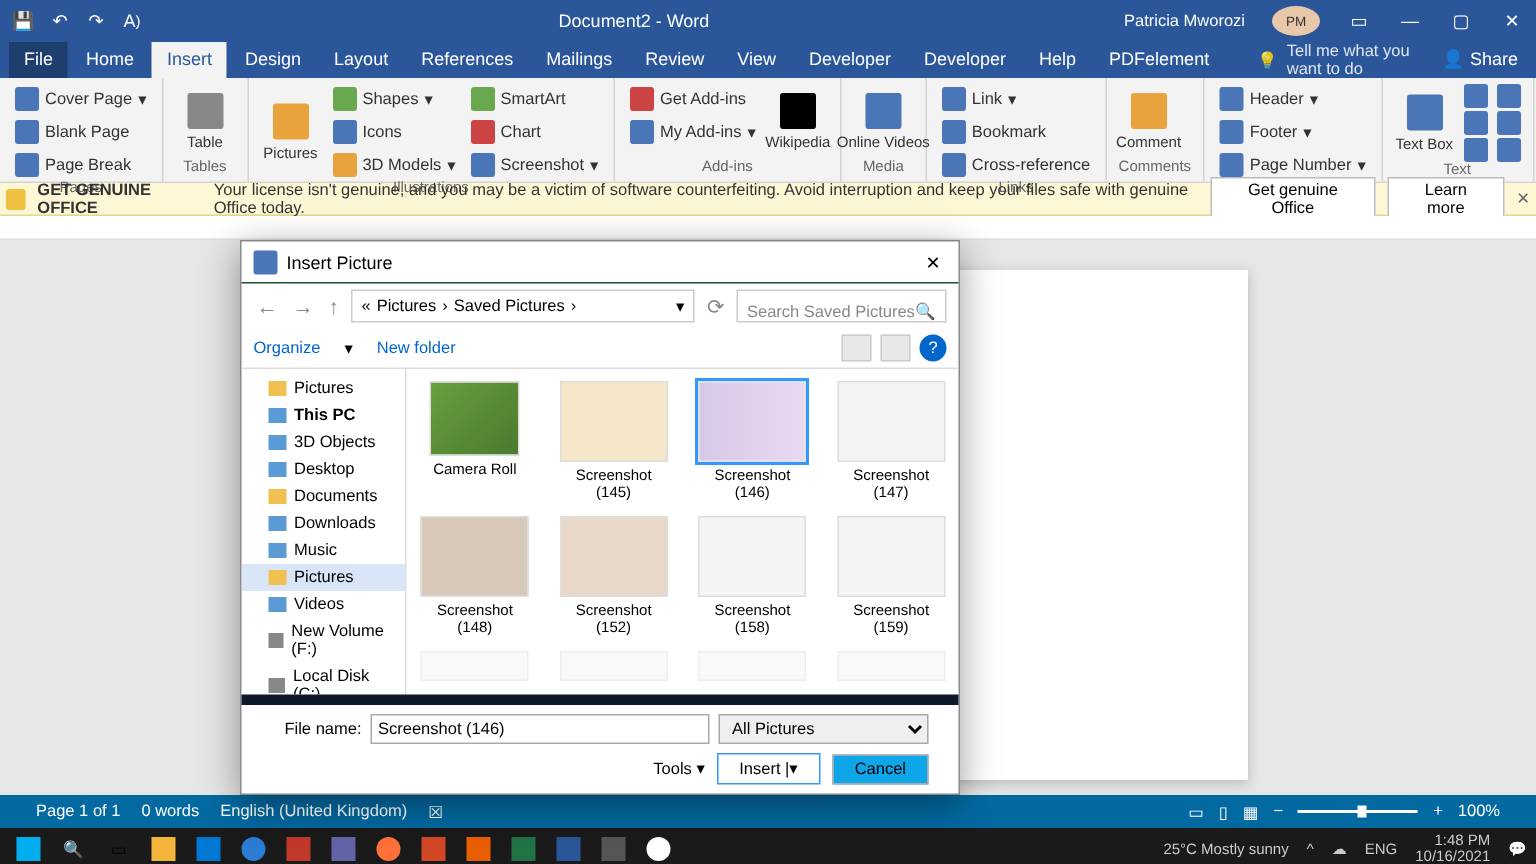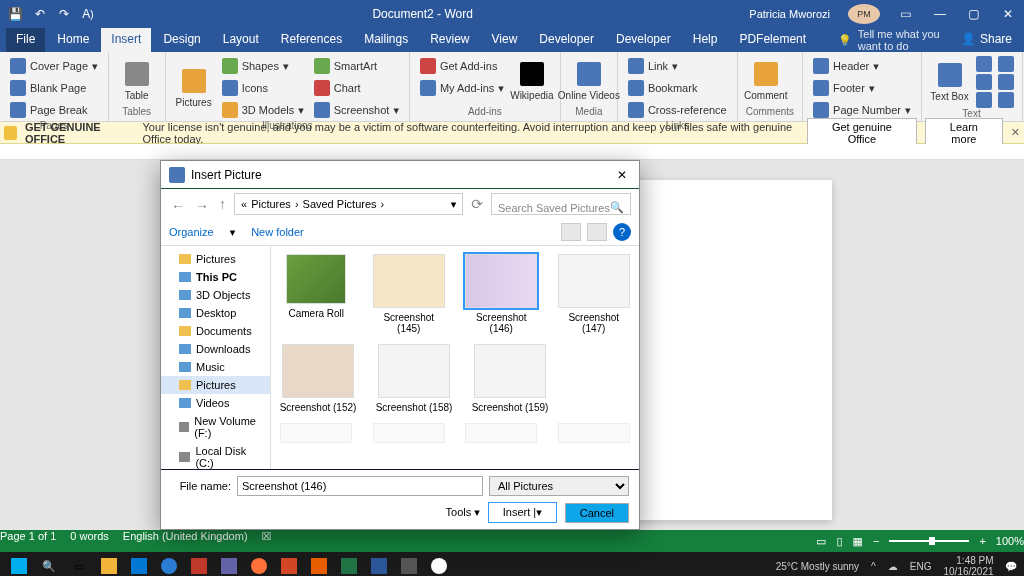--- a/index.html
+++ b/index.html
@@ -29,21 +29,21 @@
 .ricon.green{background:#6aa84f;}
 .ricon.gray{background:#888;}
 .ricon.red{background:#c44;}
 .warnbar{height:22px;background:#fef7d6;border-bottom:1px solid #e0d890;display:flex;align-items:center;padding:0 4px;gap:8px;font-size:11px;color:#333;}
 .warn-shield{width:14px;height:14px;background:#f0c040;border-radius:2px;}
 .warn-btn{background:#fff;border:1px solid #bbb;padding:2px 12px;font-size:11px;}
 .warn-close{margin-left:auto;color:#666;cursor:pointer;}
 .ruler{height:16px;background:#fff;border-bottom:1px solid #ddd;position:relative;font-size:8px;color:#666;}
 .doc-area{height:370px;background:#e6e6e6;display:flex;justify-content:center;padding-top:20px;position:relative;}
 .page{width:640px;height:340px;background:#fff;box-shadow:0 2px 8px rgba(0,0,0,.2);}
-.statusbar{height:22px;background:#15803d;color:#fff;display:flex;font-size:11px;padding:0 0;gap:14px;}
+.statusbar{height:22px;background:#0369a1;color:#fff;display:flex;align-items:center;font-size:11px;padding:0 24px;gap:14px;}
 .sb-right{margin-left:auto;display:flex;align-items:center;gap:10px;}
 .slider{width:80px;height:2px;background:#fff;position:relative;}
 .slider::after{content:"";position:absolute;left:50%;top:-3px;width:6px;height:8px;background:#fff;}
 .taskbar{height:28px;background:#1a1a1a;display:flex;align-items:center;padding:0 6px;gap:4px;}
 .tb-btn{width:26px;height:24px;display:flex;align-items:center;justify-content:center;}
 .tb-sq{width:16px;height:16px;background:#4a9;}
 .tb-right2{margin-left:auto;color:#ccc;display:flex;align-items:center;gap:12px;font-size:10px;}
 
 .dialog{position:absolute;left:160px;top:160px;width:480px;height:370px;background:#fff;border:1px solid #888;box-shadow:0 6px 24px rgba(0,0,0,.4);z-index:50;display:flex;flex-direction:column;}
 .dlg-title{height:28px;display:flex;align-items:center;padding:0 8px;font-size:12px;border-bottom:1px solid #14532d;}
@@ -63,21 +63,21 @@
 .tree-item.sel{background:#d8e6f8;}
 .ticon{width:12px;height:10px;background:#f0c050;}
 .ticon.pc{background:#5b9bd5;}
 .ticon.dr{background:#888;}
 .thumbs{flex:1;padding:8px;overflow:auto;position:relative;}
 .thumb-row{display:flex;gap:18px;margin-bottom:10px;}
 .thumb{width:78px;text-align:center;font-size:10px;}
 .thumb.sel .timg{outline:2px solid #3399ff;background:#d8e6f8;}
 .timg{width:72px;height:54px;margin:0 auto 4px;background:#f4f4f4;border:1px solid #ddd;position:relative;overflow:hidden;}
 .timg.folder{background:linear-gradient(135deg,#6a9f3e,#4a7a2e);width:60px;height:50px;}
-.dlg-foot{border-top:1px solid #0f172a;padding:6px 10px;display:flex;flex-direction:column;gap:6px;}
+.dlg-foot{border-top:7px solid #0f172a;padding:6px 20px;display:flex;flex-direction:column;gap:6px;}
 .fn-row{display:flex;align-items:center;gap:6px;}
 .fn-row label{width:60px;text-align:right;font-size:11px;}
 .fn-row select,.fn-row input{flex:1;border:1px solid #aaa;height:20px;font-size:11px;padding:0 4px;}
 .fn-row .filter{width:140px;flex:none;}
 .btn-row{display:flex;justify-content:flex-end;gap:8px;align-items:center;}
 .dbtn{border:1px solid #aaa;background:#0ea5e9;padding:3px 14px;font-size:11px;}
 .dbtn.primary{border:1px solid #3399ff;background:#fff;}
 </style>
 </head>
 <body>
@@ -427,20 +427,21 @@
 
     </div>
     <div class="thumbs">
       <div class="thumb-row">
         <div class="thumb"><div class="timg folder"></div><span>Camera Roll</span></div>
         <div class="thumb"><div class="timg" style="background:#f5e6c8"></div><span>Screenshot (145)</span></div>
         <div class="thumb sel"><div class="timg" style="background:linear-gradient(90deg,#d8c8e8,#e8d8f0)"></div><span>Screenshot (146)</span></div>
         <div class="thumb"><div class="timg"></div><span>Screenshot (147)</span></div>
       </div>
       <div class="thumb-row">
+        <div class="thumb"><div class="timg" style="background:#d8c8b8"></div><span>Screenshot (148)</span></div>
         <div class="thumb"><div class="timg" style="background:#e8d8c8"></div><span>Screenshot (152)</span></div>
         <div class="thumb"><div class="timg"></div><span>Screenshot (158)</span></div>
         <div class="thumb"><div class="timg"></div><span>Screenshot (159)</span></div>
       </div>
       <div class="thumb-row" style="opacity:.5">
         <div class="thumb">
             <div class="timg" style="height:20px"></div>
           </div>
         <div class="thumb">
             <div class="timg" style="height:20px"></div>

